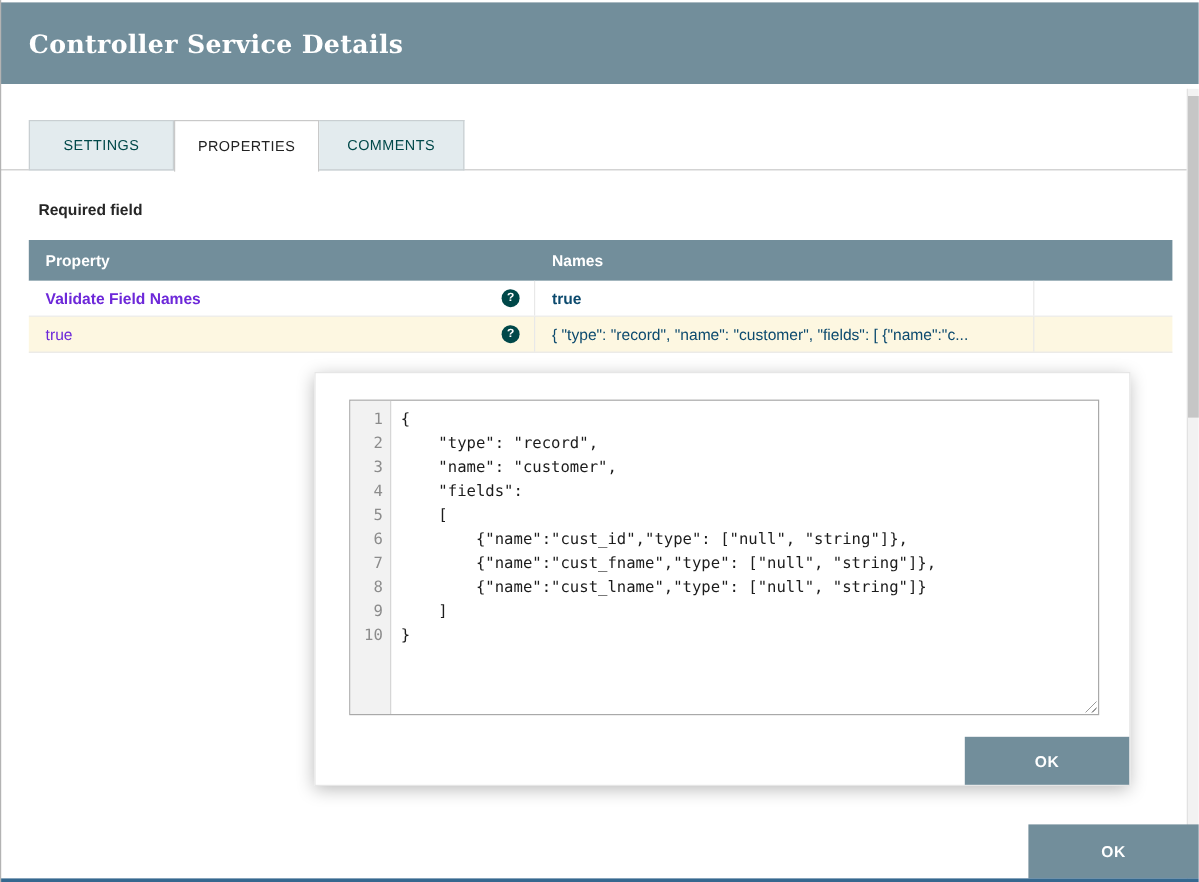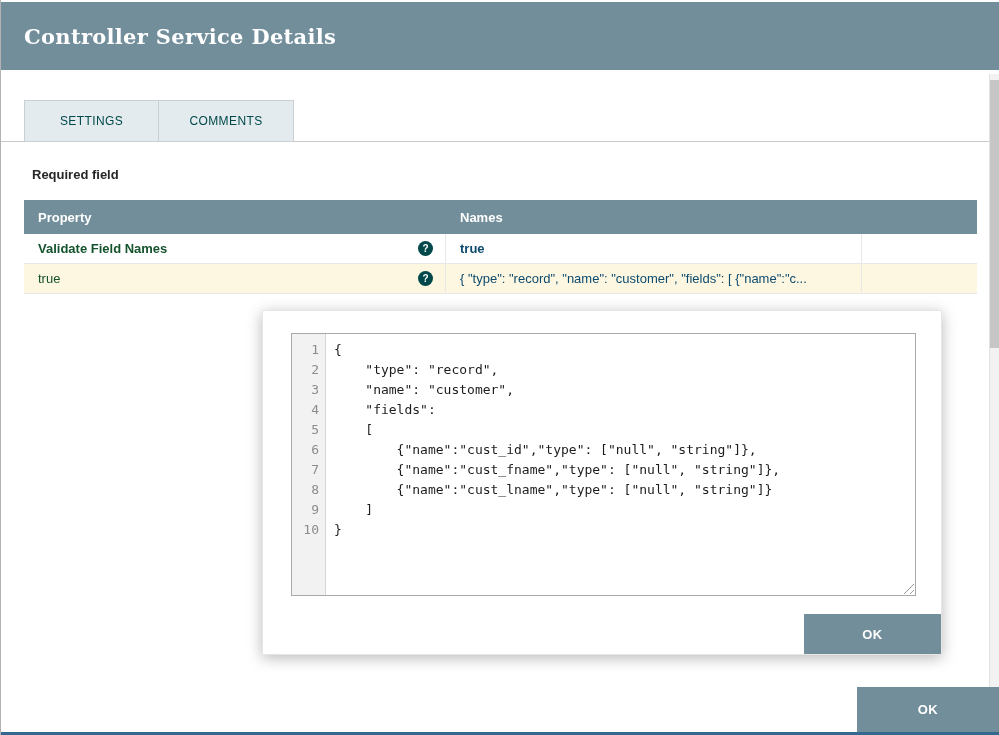--- a/index.html
+++ b/index.html
@@ -25,21 +25,21 @@
   }
   .dialog-title {
     margin:0; font-family:"DejaVu Serif", serif; font-weight:bold;
     font-size:21px; color:#fff; letter-spacing:.3px;
   }
 
   
   .tab-underline { position:absolute; top:141px; left:0; right:10px; height:1px; background:#c9c9c9; z-index:1; }
   .tabbar { position:absolute; top:100px; left:24px; display:flex; z-index:2; }
   .tab {
-    width:135px; height:42px; display:flex; align-items:center; justify-content:center;
+    width:121px; height:42px; display:flex; align-items:center; justify-content:center;
     font-size:12px; letter-spacing:.4px;
     color: var(--tab-text, #004849);
     background: var(--tab-inactive-bg, #E3EBEE);
     border:1px solid #c9cfd2; border-left:none; cursor:pointer;
   }
   .tab:first-child { border-left:1px solid #c9cfd2; }
   .tab.active {
     background:#fff; color:#222; height:43px;
     border:1px solid #c9c9c9; border-bottom:none;
   }
@@ -55,21 +55,21 @@
   }
   .thead .th { padding-left:14px; }
   .trow {
     display:grid; grid-template-columns:422px 416px 1fr;
     height:30px; border-bottom:1px solid #e8e8e8; background:#fff; cursor:pointer;
   }
   .trow.highlight { background: var(--row-highlight, #FDF7E1); }
   .td { display:flex; align-items:center; min-width:0; }
   .td.prop { padding:0 12px 0 14px; justify-content:space-between; border-right:1px solid #e8e8e8; }
   .td.val { padding-left:14px; border-right:1px solid #e8e8e8; white-space:nowrap; overflow:hidden; color:#0c4a6e; }
-  .pname { color:#14532d; }
+  .pname { color:#6d28d9; }
   .trow.boldrow .pname, .trow.boldrow .td.val { font-weight:bold; }
   .help {
     width:15px; height:15px; border-radius:50%; flex:none;
     background: var(--help-icon-bg, #004849); color:#fff;
     font-size:10px; font-weight:bold; line-height:15px;
     display:flex; align-items:center; justify-content:center; cursor:pointer;
   }
 
   
   .value-popup {
@@ -121,20 +121,21 @@
 
 <div class="left-edge"></div>
 
 <header class="dialog-header">
   <h1 class="dialog-title">Controller Service Details</h1>
 </header>
 
 <div class="tab-underline"></div>
 <nav class="tabbar">
     <div class="tab">SETTINGS</div>
+    <div class="tab active">PROPERTIES</div>
     <div class="tab">COMMENTS</div>
   </nav>
 
 <div class="required-field">Required field</div>
 
 <div class="prop-table">
   <div class="thead">
     <div class="th">Property</div>
     <div class="th">Names</div>
     <div class="th"></div>

